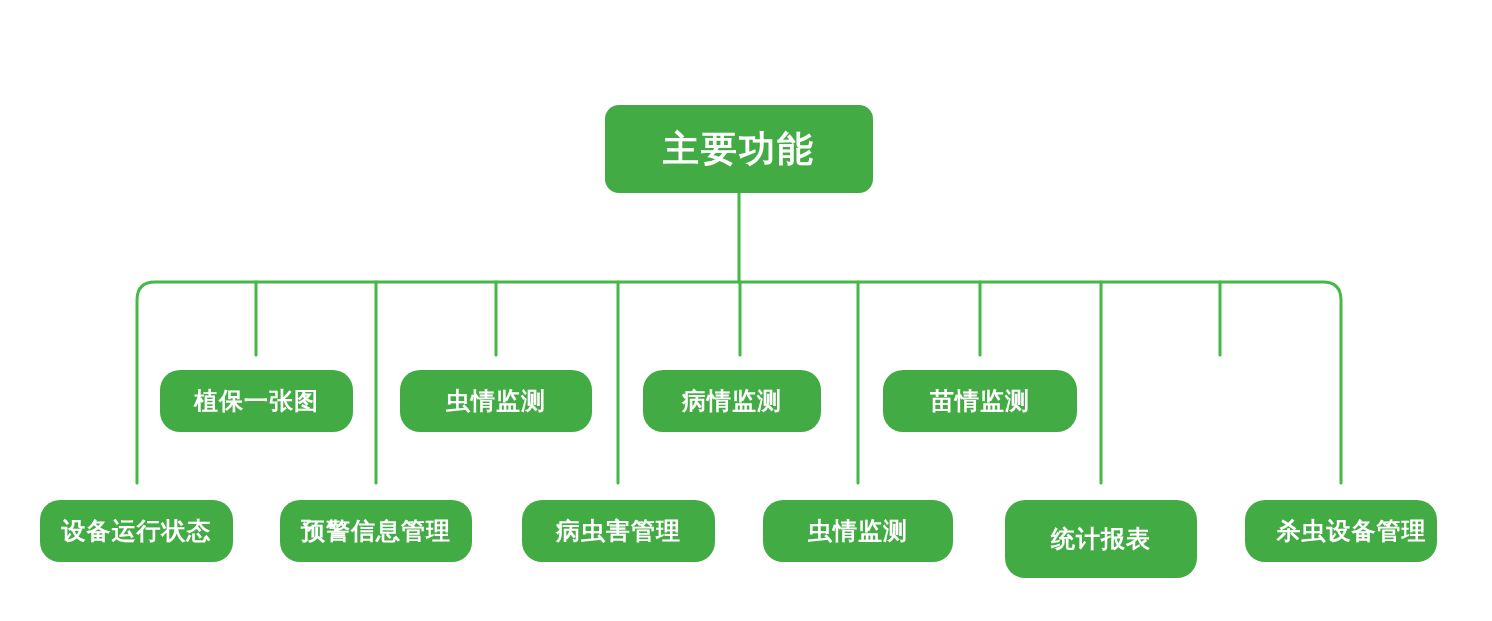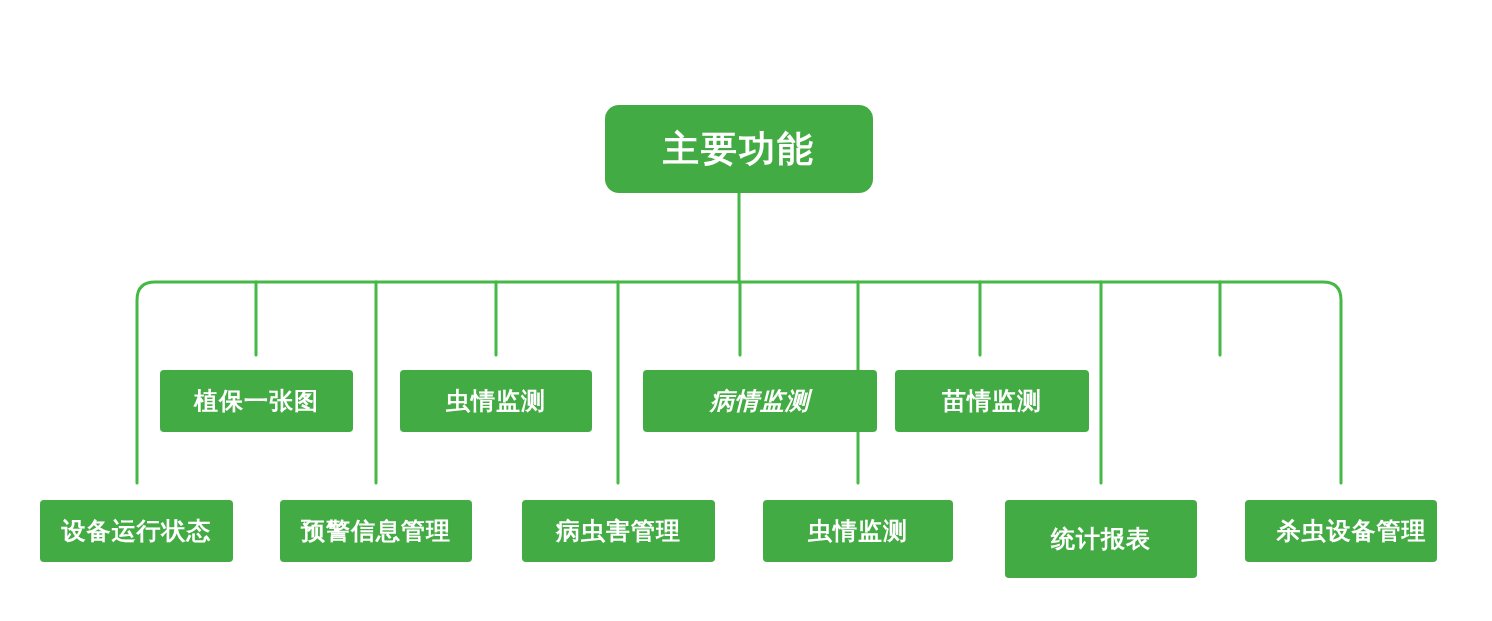--- a/index.html
+++ b/index.html
@@ -26,21 +26,21 @@
     position: absolute;
     display: flex;
     align-items: center;
     justify-content: center;
     box-sizing: border-box;
     background: var(--node-fill, #43ab43);
     color: var(--node-text, #ffffff);
     font-weight: bold;
     font-size: 24px;
     letter-spacing: 1px;
-    border-radius: 4px;
+    border-radius: 20px;
     white-space: nowrap;
     text-align: center;
   }
   .node.root {
     font-size: 36px;
     letter-spacing: 2px;
     border-radius: 14px;
   }
 </style>
 </head>
@@ -65,22 +65,22 @@
       <path d="M618 282 L618 483"></path>
       <path d="M858 282 L858 483"></path>
       <path d="M1101 282 L1101 483"></path>
     </g>
   </svg>
 
   <div class="node root" style="left:605px; top:105px; width:268px; height:88px;">主要功能</div>
 
   <div class="node" style="left:160px; top:370px; width:193px; height:62px;">植保一张图</div>
   <div class="node" style="left:400px; top:370px; width:192px; height:62px;">虫情监测</div>
-  <div class="node" style="left:643px; top:370px; width:234px; height:62px;font-style:italic;">病情监测</div>
-  <div class="node" style="left:883px; top:370px; width:194px; height:62px;margin-left:12px;">苗情监测</div>
+  <div class="node" style="left:643px; top:370px; width:178px; height:62px;">病情监测</div>
+  <div class="node" style="left:883px; top:370px; width:194px; height:62px;">苗情监测</div>
 
   <div class="node" style="left:40px; top:500px; width:193px; height:62px;">设备运行状态</div>
   <div class="node" style="left:280px; top:500px; width:192px; height:62px;">预警信息管理</div>
   <div class="node" style="left:522px; top:500px; width:193px; height:62px;">病虫害管理</div>
   <div class="node" style="left:763px; top:500px; width:190px; height:62px;">虫情监测</div>
   <div class="node" style="left:1005px; top:500px; width:192px; height:78px;">统计报表</div>
   <div class="node" style="left:1245px; top:500px; width:192px; height:62px;padding-left:21px;">杀虫设备管理</div>
 
 </div>
 

